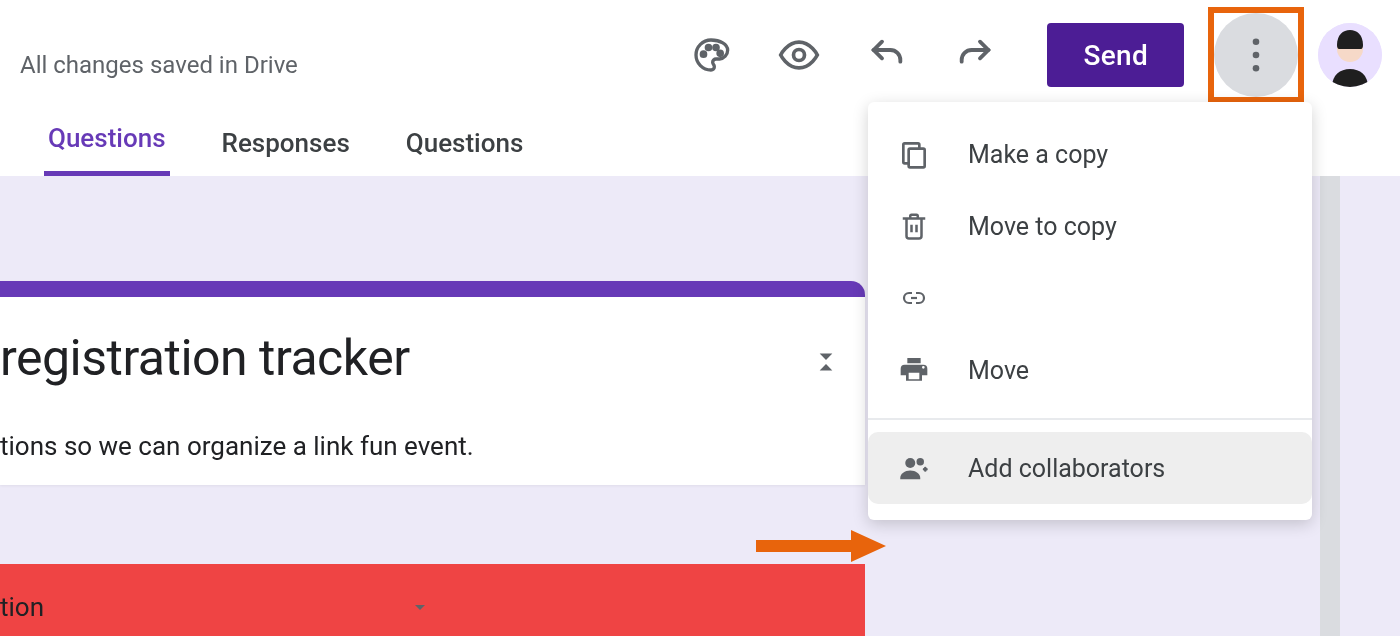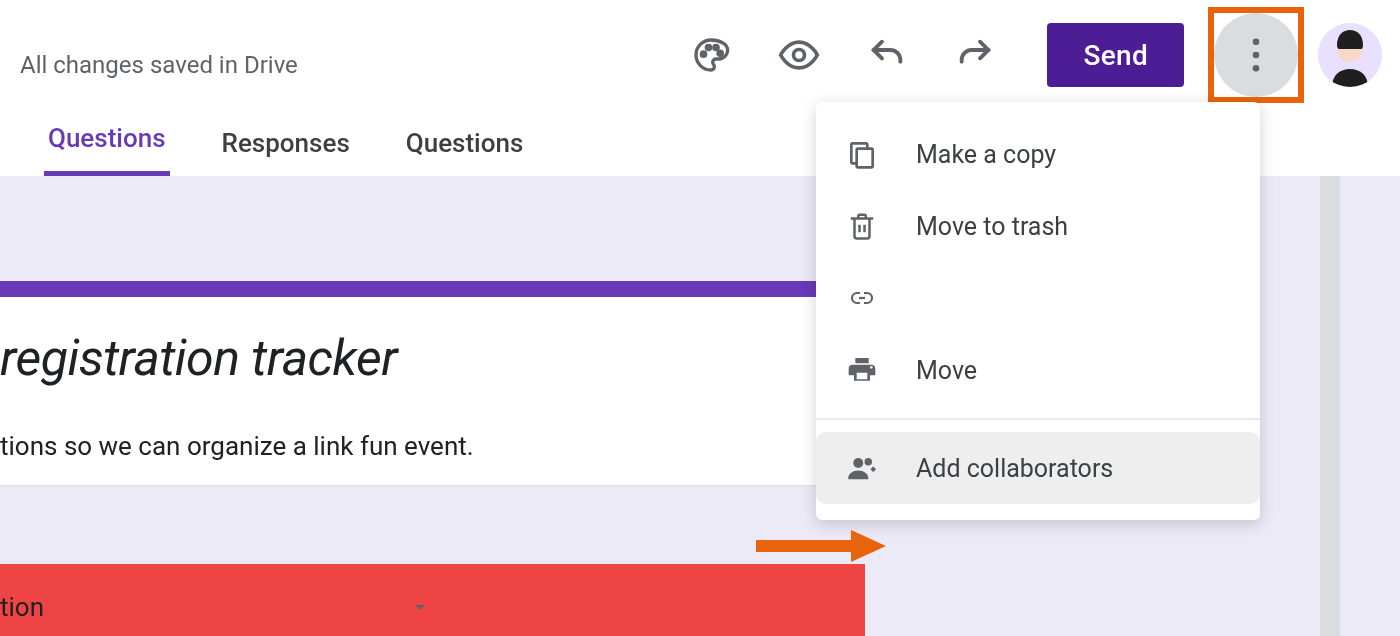--- a/index.html
+++ b/index.html
@@ -118,21 +118,20 @@
     border-top-right-radius: 14px;
     padding: 32px 28px 24px 0;
     box-shadow: 0 1px 3px rgba(0,0,0,.06);
   }
   .form-title {
     font-size: 50px;
     font-weight: 400;
     color: #202124;
     margin: 0;
     letter-spacing: -0.5px;
-    font-style: italic;
   }
   .form-desc {
     font-size: 26px;
     color: #202124;
     margin-top: 44px;
   }
   .collapse-toggle {
     position: absolute;
     right: 24px; top: 46px;
     width: 28px; height: 40px;
@@ -159,21 +158,21 @@
     position: absolute;
     left: 400px;
     color: #5f6368;
     width: 40px; height: 40px;
     display:flex;align-items:center;justify-content:center;
   }
 
   
   .menu {
     position: absolute;
-    left: 816px;
+    left: 868px;
     top: 102px;
     width: 444px;
     background: #fff;
     border-radius: 6px;
     box-shadow: 0 4px 16px rgba(0,0,0,.18);
     padding: 16px 0;
     z-index: 10;
   }
   .menu-item {
     display: flex;
@@ -315,21 +314,21 @@
 
   <div class="menu-item">
     <span class="mi-icon">
       <svg width="30" height="32" viewBox="0 0 24 24" fill="none" stroke="currentColor" stroke-width="2">
         <path d="M3 6h18"></path>
           <path d="M6 6v14a2 2 0 0 0 2 2h8a2 2 0 0 0 2-2V6"></path>
         <path d="M9 6V4a1 1 0 0 1 1-1h4a1 1 0 0 1 1 1v2"></path>
           <path d="M10 11v6M14 11v6"></path>
       </svg>
     </span>
-    <span>Move to trash</span>
+    <span>Move to copy</span>
   </div>
 
   <div class="menu-item">
     <span class="mi-icon">
       <svg width="34" height="24" viewBox="0 0 24 24" fill="none" stroke="currentColor" stroke-width="2.2">
         <path d="M9 12h6"></path>
           <path d="M14 7h3a5 5 0 0 1 0 10h-3"></path>
           <path d="M10 17H7A5 5 0 0 1 7 7h3"></path>
       </svg>
     </span>

